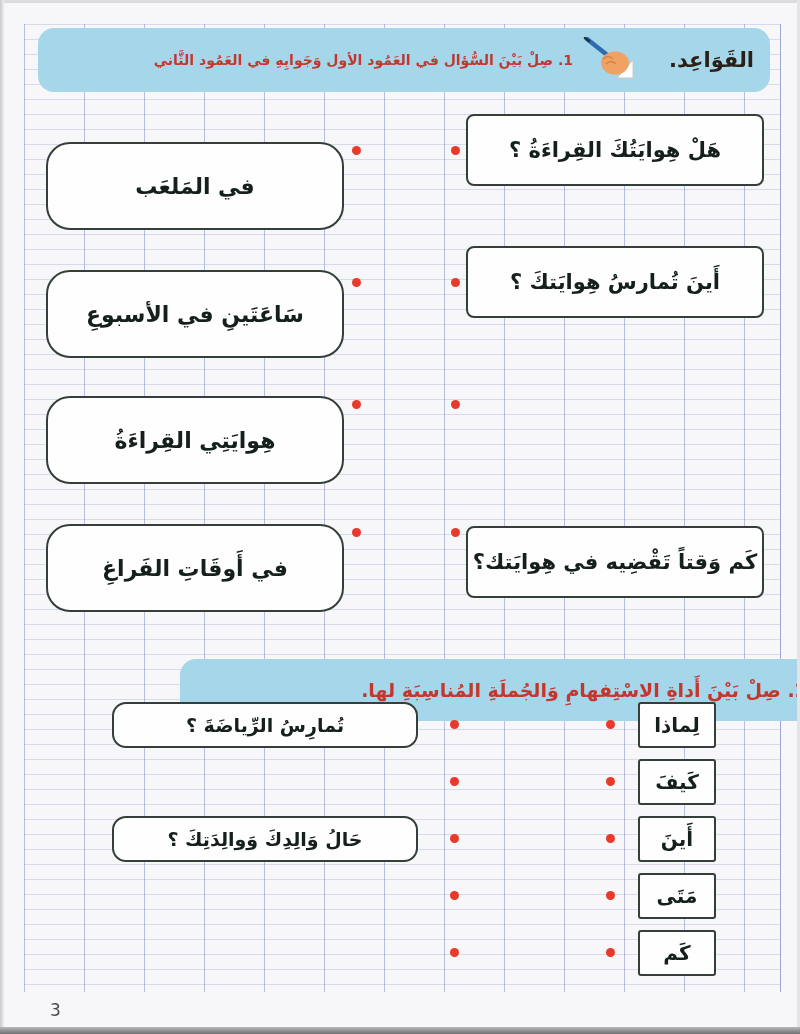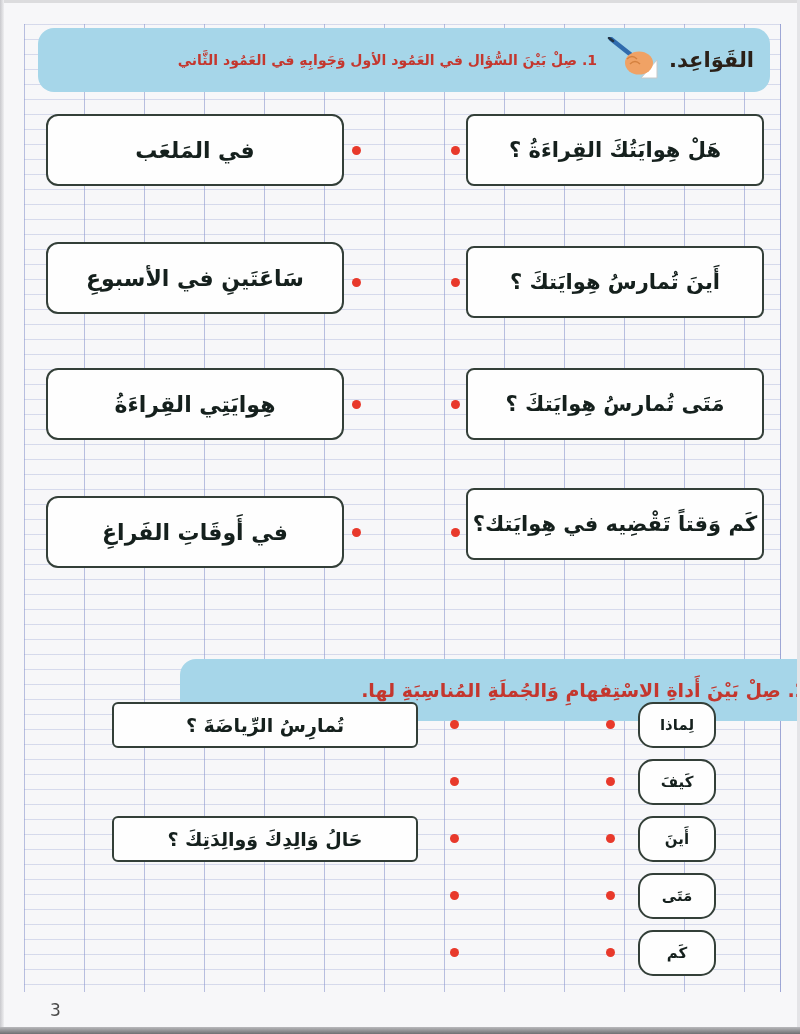--- a/index.html
+++ b/index.html
@@ -22,35 +22,35 @@
   .edge-right{position:absolute;right:0;top:0;width:3px;height:100%;background:#e4e4e7;}
   .edge-bottom{position:absolute;left:0;bottom:0;width:100%;height:7px;background:linear-gradient(#b9b9bc,#6f6f72);}
 
   .band{
     position:absolute;background:#a6d6e9;border-radius:16px;
     display:flex;align-items:center;direction:rtl;gap:10px;
     padding:0 16px;box-sizing:border-box;
   }
   .band1{left:38px;top:28px;width:732px;height:64px;}
   .band2{left:180px;top:611px;width:706px;height:62px;margin-top:48px;}
-  .section-label{color:#2b2018;font-weight:bold;font-size:21px;white-space:nowrap;}
+  .section-label{color:#2b2018;font-weight:bold;font-size:21px;white-space:nowrap;margin-left:24px;}
   .instr{color:#c4372e;font-weight:bold;white-space:nowrap;}
   .band1 .instr{font-size:14px;}
   .band2 .instr{font-size:19px;}
   .hand{flex:0 0 auto;}
 
   .mbox{
     position:absolute;background:#fefefe;border:2.5px solid #333f38;
     display:flex;align-items:center;justify-content:center;direction:rtl;
     font-weight:bold;color:#15201d;text-align:center;box-sizing:border-box;
   }
-  .b1l{left:46px;width:298px;height:72px;border-radius:12px;font-size:22px;}
+  .b1l{left:46px;width:298px;height:88px;border-radius:24px;font-size:22px;margin-top:28px;}
   .b1r{left:466px;width:298px;height:72px;border-radius:8px;font-size:21px;}
-  .b2s{left:112px;width:306px;height:46px;border-radius:6px;font-size:19px;border-width:2.2px;}
-  .b2w{left:638px;width:78px;height:46px;border-radius:15px;font-size:15px;border-width:2.2px;}
+  .b2s{left:112px;width:306px;height:46px;border-radius:14px;font-size:19px;border-width:2.2px;}
+  .b2w{left:638px;width:78px;height:46px;border-radius:3px;font-size:20px;border-width:2.2px;}
 
   .dot{
     position:absolute;width:9px;height:9px;border-radius:50%;
     background:#e8392b;
   }
   .pagenum{position:absolute;left:50px;top:1000px;font-size:17px;color:#4a4a4a;}
 </style>
 </head>
 <body>
 
@@ -78,26 +78,25 @@
   <div class="mbox b1r" style="top:114px">هَلْ هِوايَتُكَ القِراءَةُ ؟</div>
 
   <div class="mbox b1l" style="top:242px">سَاعَتَينِ في الأسبوعِ</div>
   <span class="dot" style="left:352px;top:278px"></span>
   <span class="dot" style="left:451px;top:278px"></span>
   <div class="mbox b1r" style="top:246px">أَينَ تُمارسُ هِوايَتكَ ؟</div>
 
   <div class="mbox b1l" style="top:368px">هِوايَتِي القِراءَةُ</div>
   <span class="dot" style="left:352px;top:400px"></span>
   <span class="dot" style="left:451px;top:400px"></span>
-  <div class="mbox b1r" style="top:368px">مَتَى تُمارسُ هِوايَتكَ ؟</div>
 
   <div class="mbox b1l" style="top:496px">في أَوقَاتِ الفَراغِ</div>
   <span class="dot" style="left:352px;top:528px"></span>
   <span class="dot" style="left:451px;top:528px"></span>
-  <div class="mbox b1r" style="top:488px">كَم وَقتاً تَقْضِيه في هِوايَتك؟</div>
+  <div class="mbox b1r" style="top:526px">كَم وَقتاً تَقْضِيه في هِوايَتك؟</div>
 
   <div class="band band2">
     <span class="hand">
       <svg width="52" height="42" viewBox="0 0 52 42">
         <line x1="4" y1="2" x2="28" y2="21" stroke="#2f6bad" stroke-width="4.5" stroke-linecap="round"></line>
         <line x1="2" y1="1" x2="6" y2="4" stroke="#223344" stroke-width="2.5" stroke-linecap="round"></line>
         <polygon points="34,41 50,41 50,23" fill="#ffffff" stroke="#c8c8c8" stroke-width="1"></polygon>
         <ellipse cx="32" cy="26" rx="14" ry="11.5" fill="#f0a265"></ellipse>
         <path d="M20 22 q5 -5 10 0" fill="none" stroke="#d4813f" stroke-width="1.4"></path>
         <path d="M23 27 q5 -5 10 0" fill="none" stroke="#d4813f" stroke-width="1.4"></path>

